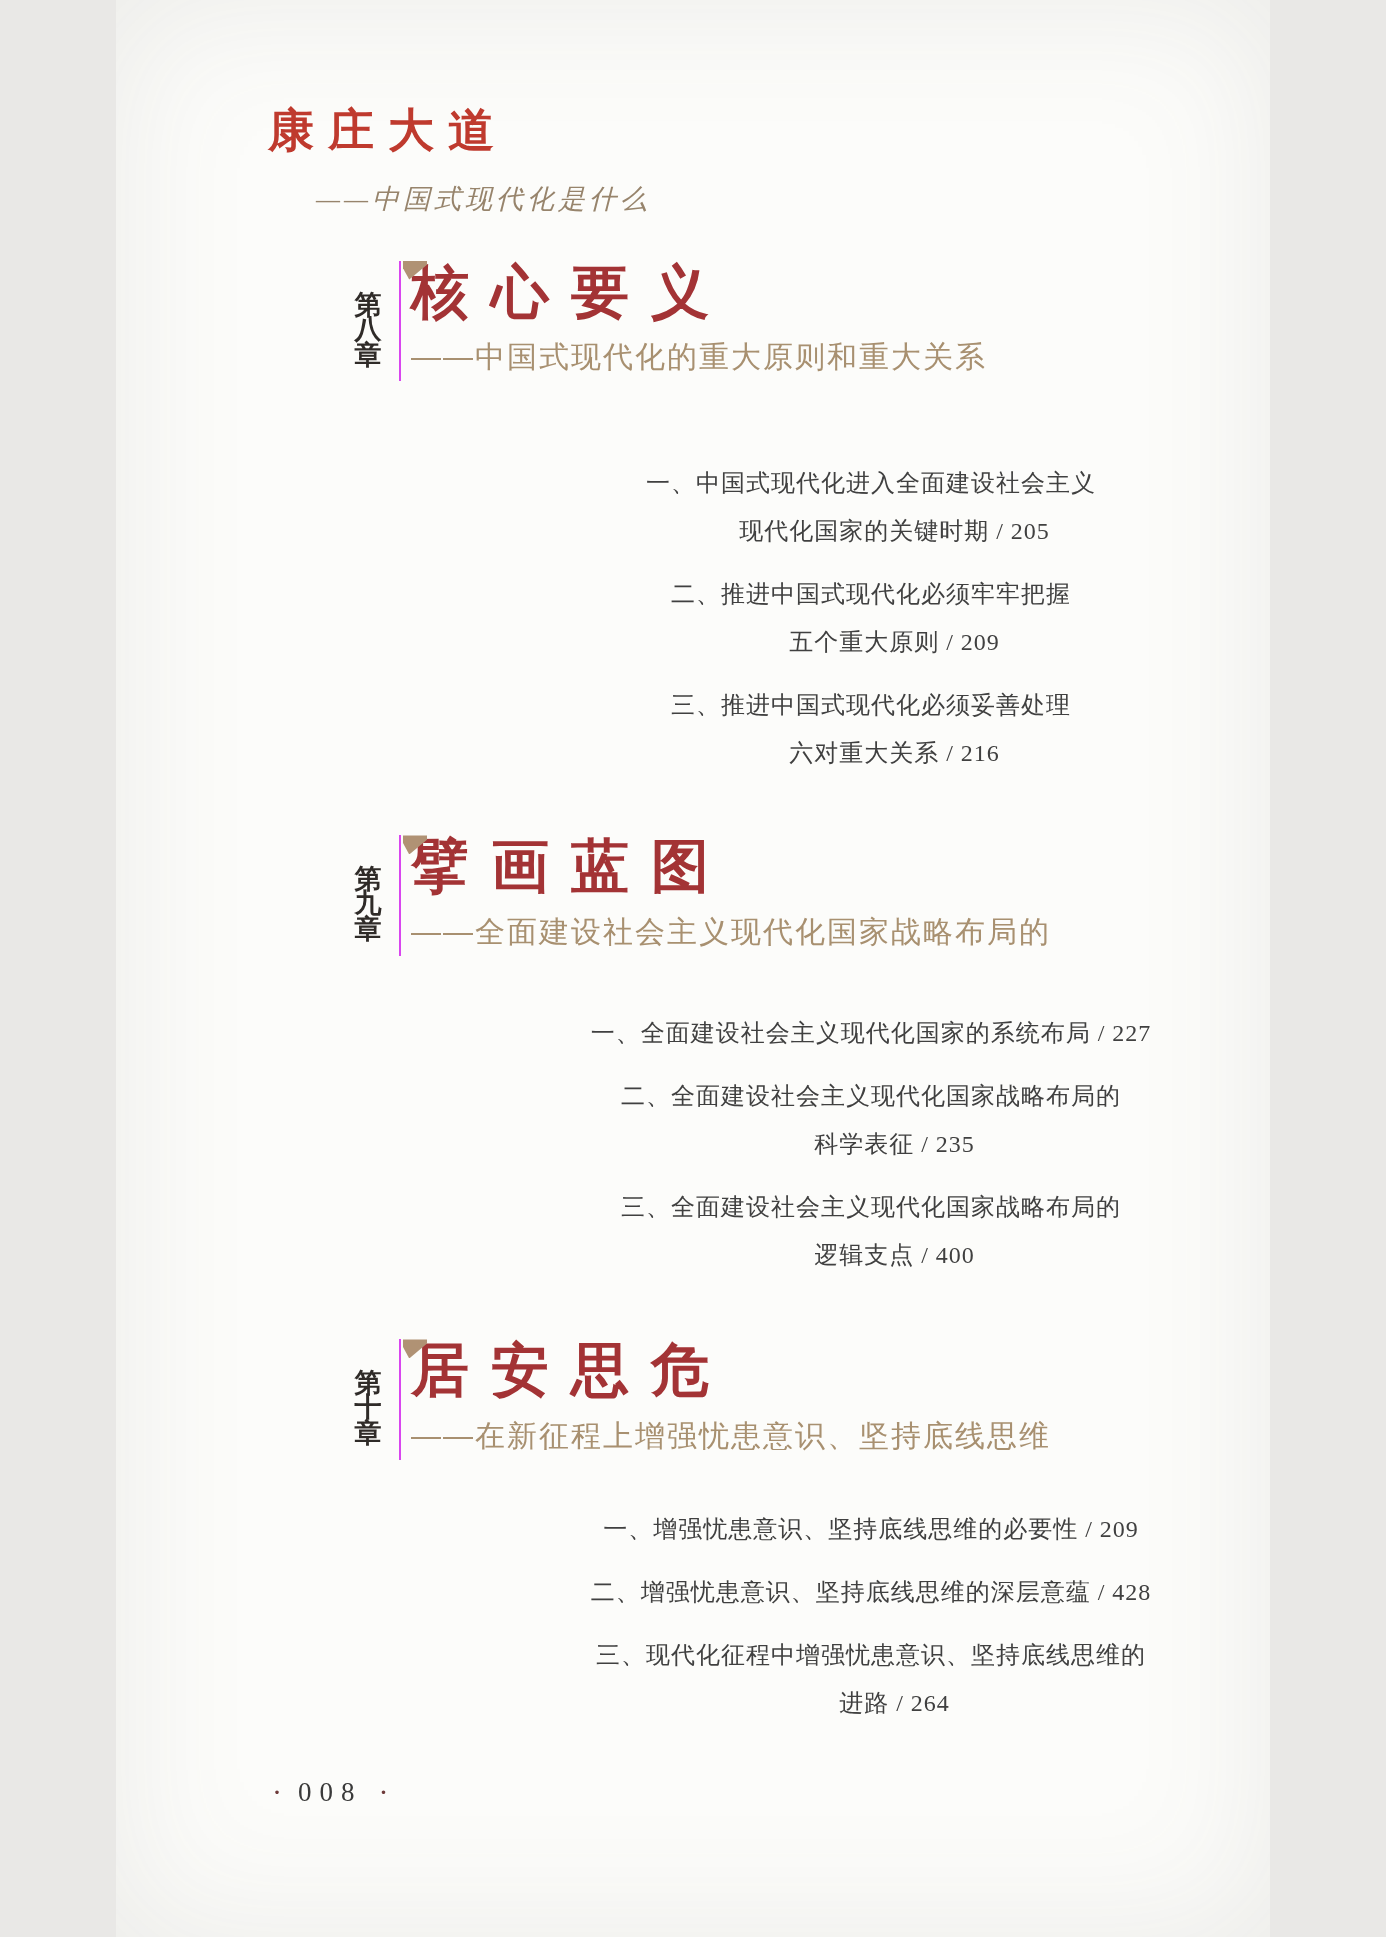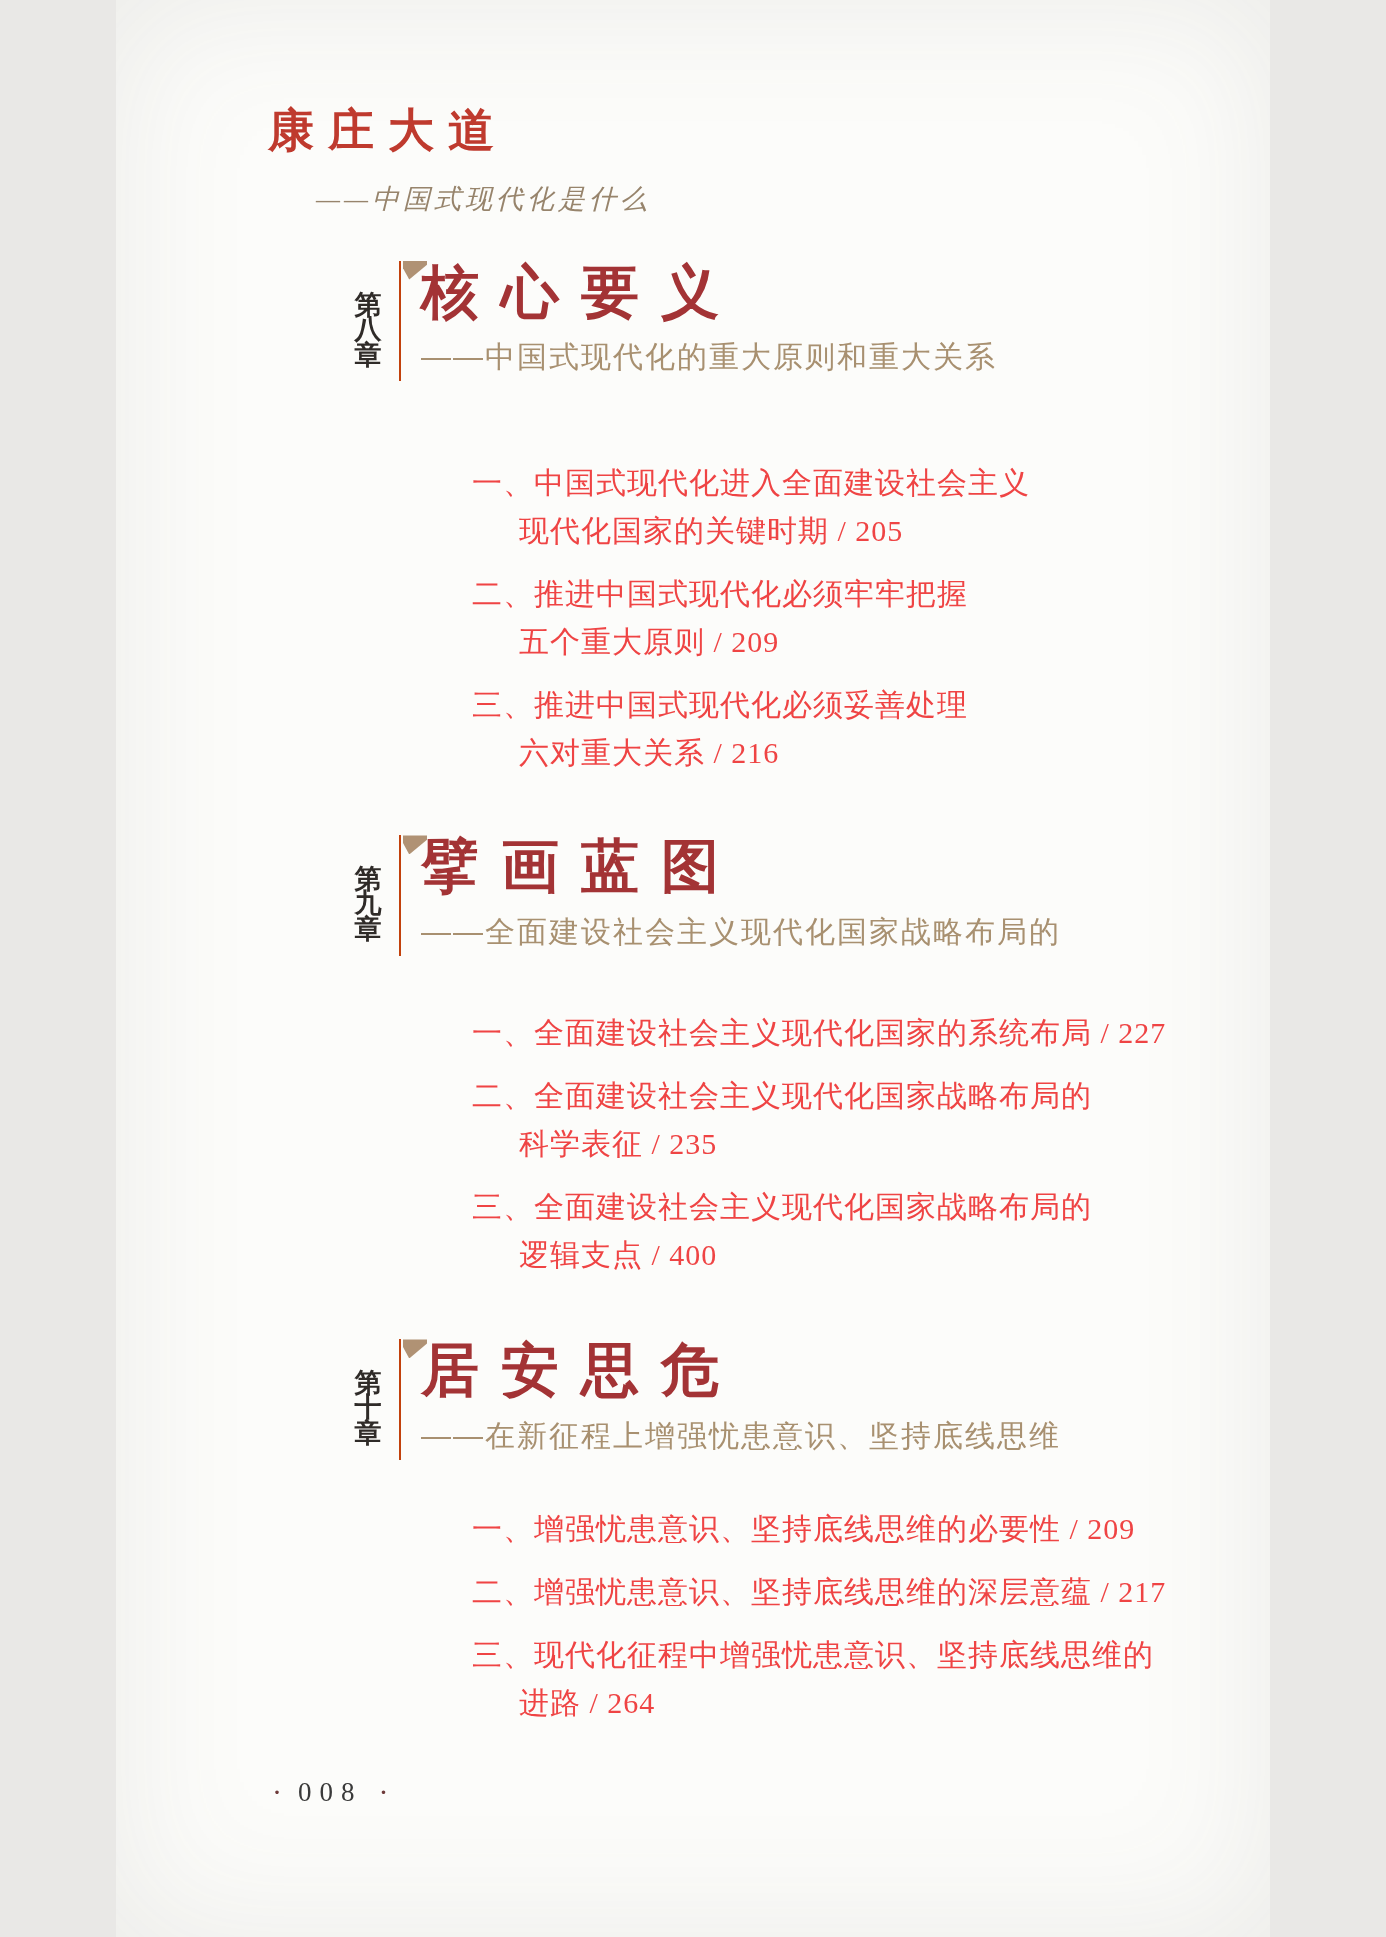--- a/index.html
+++ b/index.html
@@ -44,22 +44,22 @@
     font-size:27px;
     color:#2f2b28;
     letter-spacing:24px;
     line-height:1;
     padding-top:8px;
     margin-right:18px;
     font-weight:bold;
   }
   .ch-head {
     position:relative;
-    border-left:2px solid #c2410c;
-    padding:2px 0 6px 20px;
+    border-left:2px solid #d946ef;
+    padding:2px 0 6px 10px;
   }
   .corner-flag {
     position:absolute;
     top:0; left:2px;
     width:24px; height:19px;
     background:#b09274;
     clip-path:polygon(0 0, 100% 0, 100% 22%, 26% 100%, 0 40%);
   }
   .ch-title {
     margin:0 0 16px;
@@ -74,22 +74,23 @@
     font-size:30px;
     color:#a89070;
     letter-spacing:2px;
     line-height:1.2;
   }
   
   .entries {
     list-style:none;
     padding:0;
     margin:0 0 0 356px;
-    font-size:30px;
-    color:#ef4444;
+    font-size:24px;
+    color:#404040;
+    text-align:center;
   }
   .entries.ch8  { margin-top:78px; }
   .entries.ch9  { margin-top:53px; }
   .entries.ch10 { margin-top:45px; }
   .entries li { margin-bottom:15px; }
   .entry-line { line-height:48px; letter-spacing:1px; }
   .entry-line.cont { padding-left:47px; }
   .entry-line:empty { display:none; }
   
   .page-footer {
@@ -165,21 +166,21 @@
       <span class="corner-flag"></span>
       <h2 class="ch-title">居安思危</h2>
       <div class="ch-subtitle">——在新征程上增强忧患意识、坚持底线思维</div>
     </div>
   </section>
   <ul class="entries ch10">
     <li>
         <div class="entry-line">一、增强忧患意识、坚持底线思维的必要性 / 209</div>
       </li>
     <li>
-        <div class="entry-line">二、增强忧患意识、坚持底线思维的深层意蕴 / 217</div>
+        <div class="entry-line">二、增强忧患意识、坚持底线思维的深层意蕴 / 428</div>
       </li>
     <li>
         <div class="entry-line">三、现代化征程中增强忧患意识、坚持底线思维的</div>
         <div class="entry-line cont">进路 / 264</div>
       </li>
   </ul>
 
   <div class="page-footer">
     <span class="dot">·</span>
     <span class="num">008</span>

